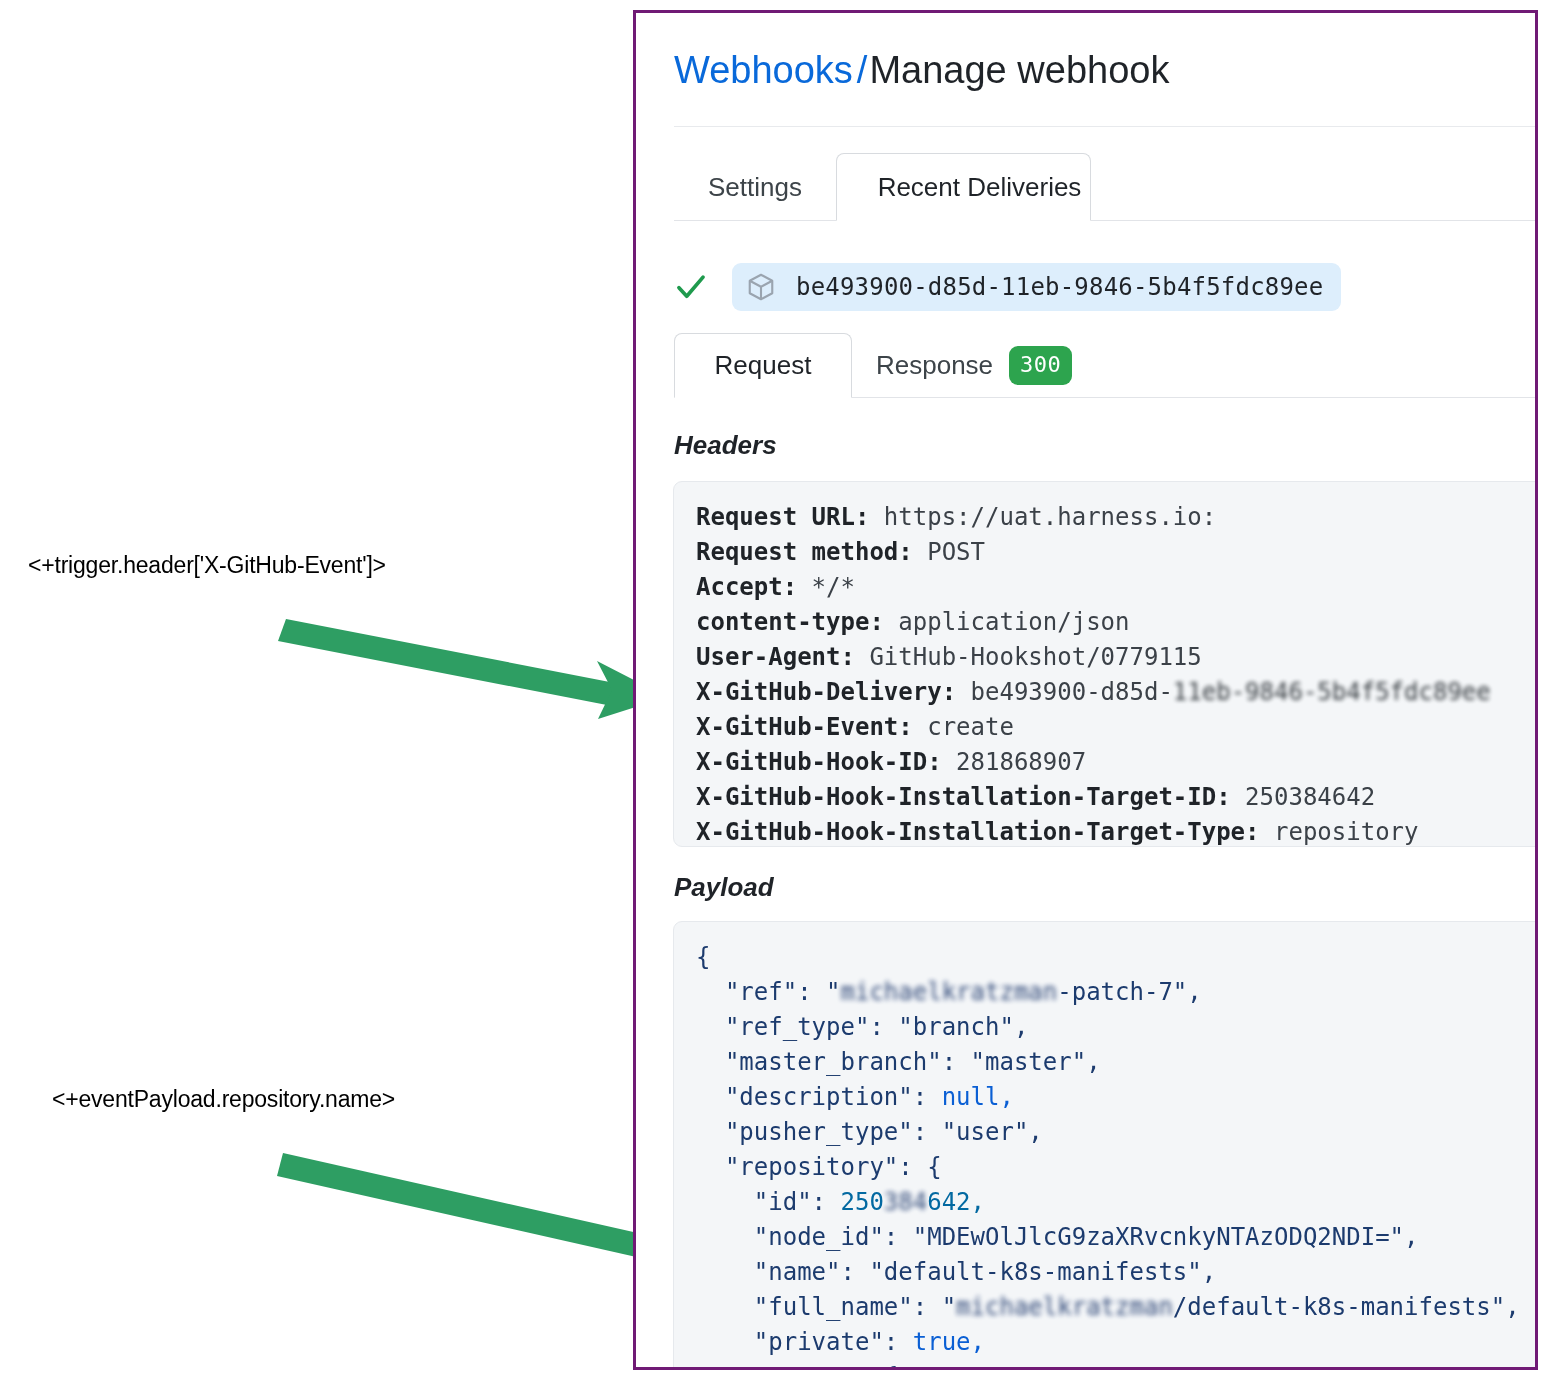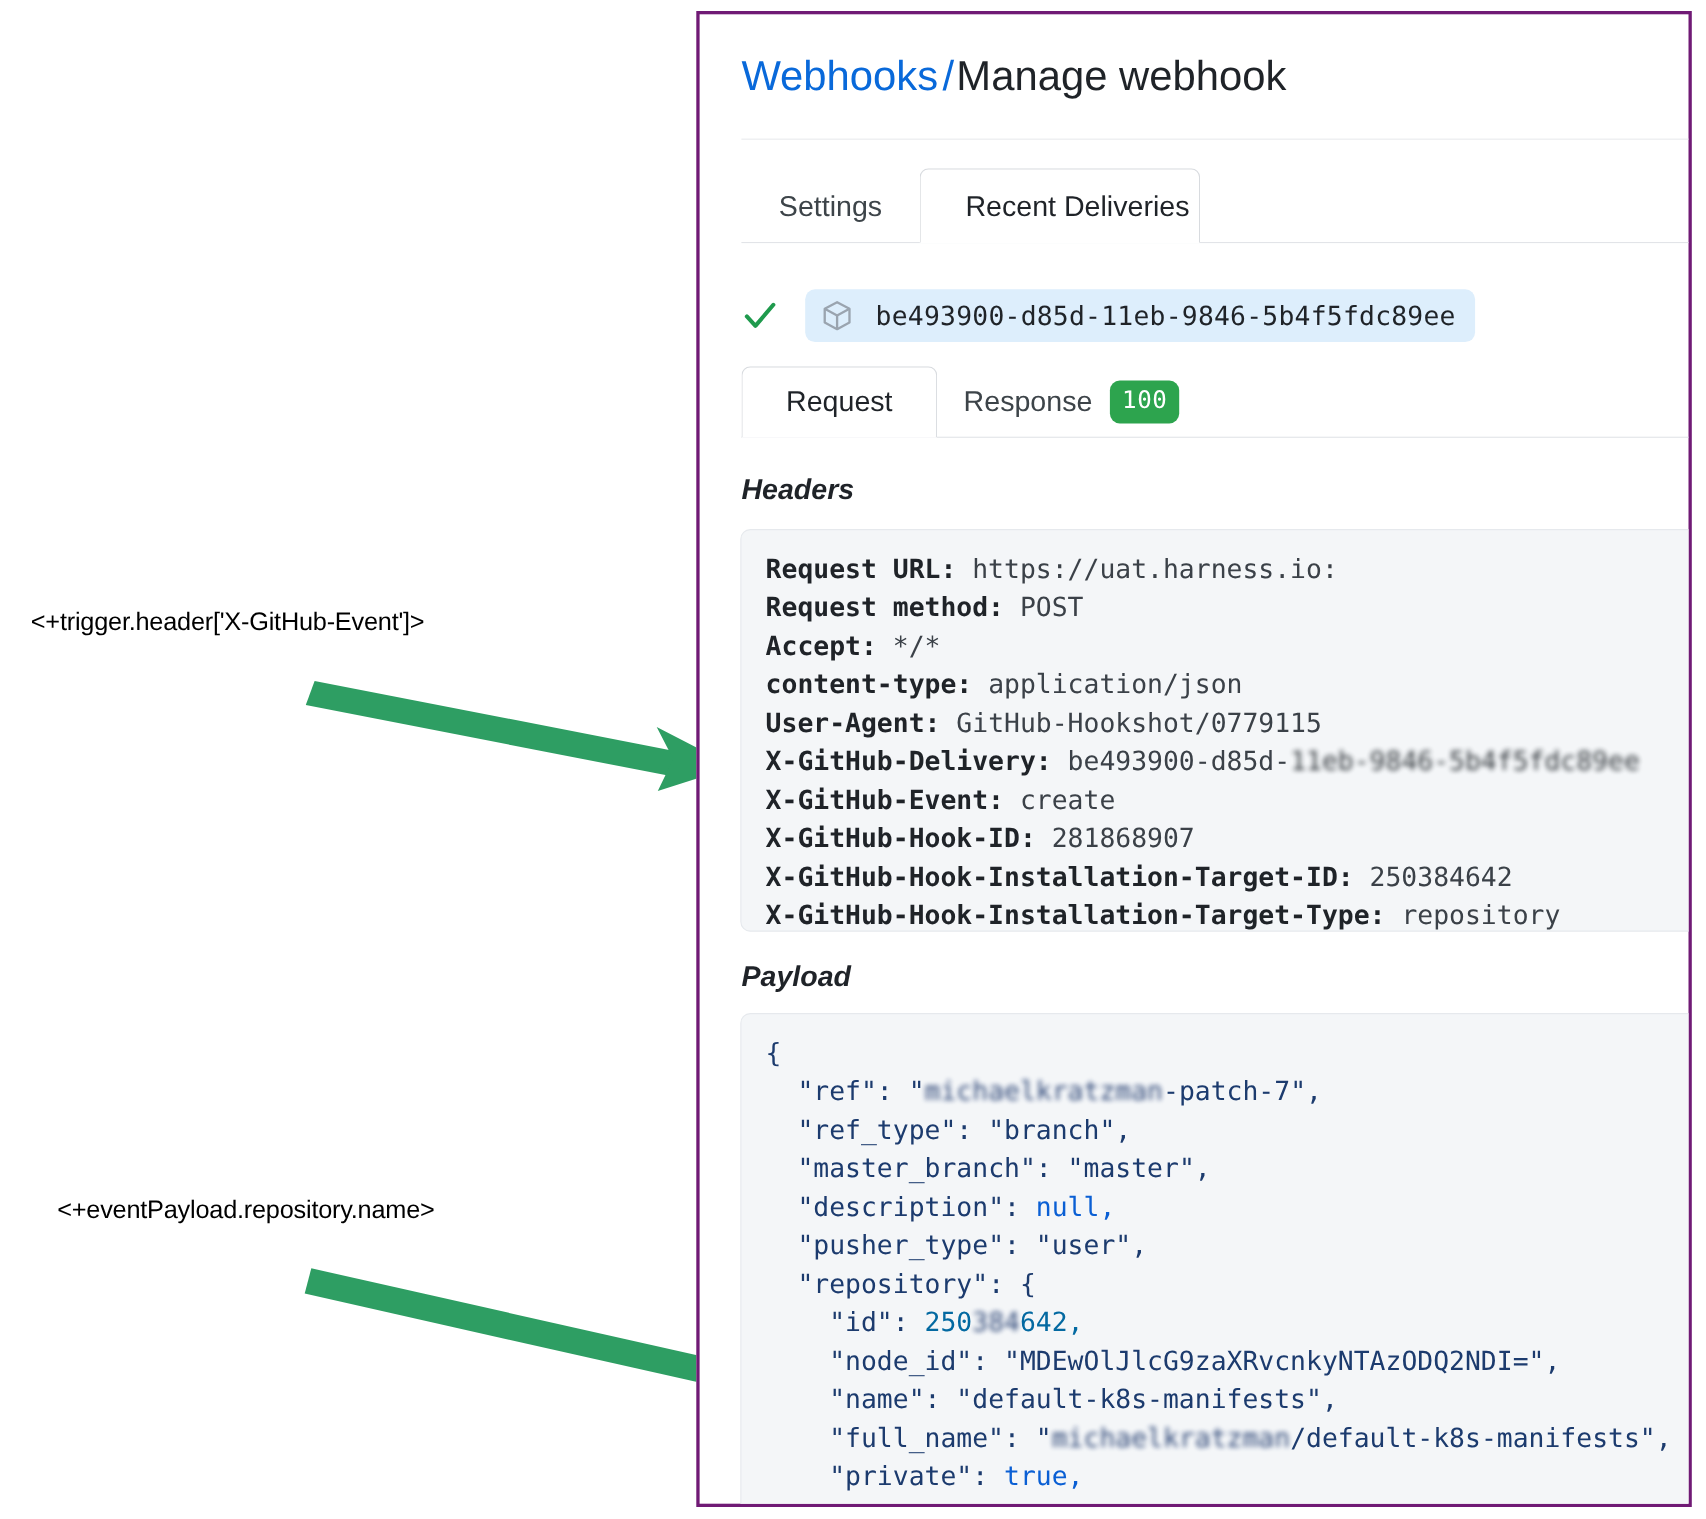--- a/index.html
+++ b/index.html
@@ -329,21 +329,21 @@
         </svg>
         <span id="delivery-id">be493900-d85d-11eb-9846-5b4f5fdc89ee</span>
       </div>
     </div>
 
     <div id="subtabstrip">
       <div class="tab-underline"></div>
       <div class="tab-top" id="tab-request">Request</div>
       <div class="tab-top" id="tab-response">
         <span>Response</span>
-        <span id="badge-200">100</span>
+        <span id="badge-200">300</span>
       </div>
     </div>
 
     <div class="section-label" id="label-headers">Headers</div>
 
     <div class="codebox" id="headers-box">
       <div class="code-line"><span class="hk">Request URL:</span> <span class="hv">https://uat.harness.io:</span></div>
       <div class="code-line"><span class="hk">Request method:</span> <span class="hv">POST</span></div>
       <div class="code-line"><span class="hk">Accept:</span> <span class="hv">*/*</span></div>
       <div class="code-line"><span class="hk">content-type:</span> <span class="hv">application/json</span></div>

